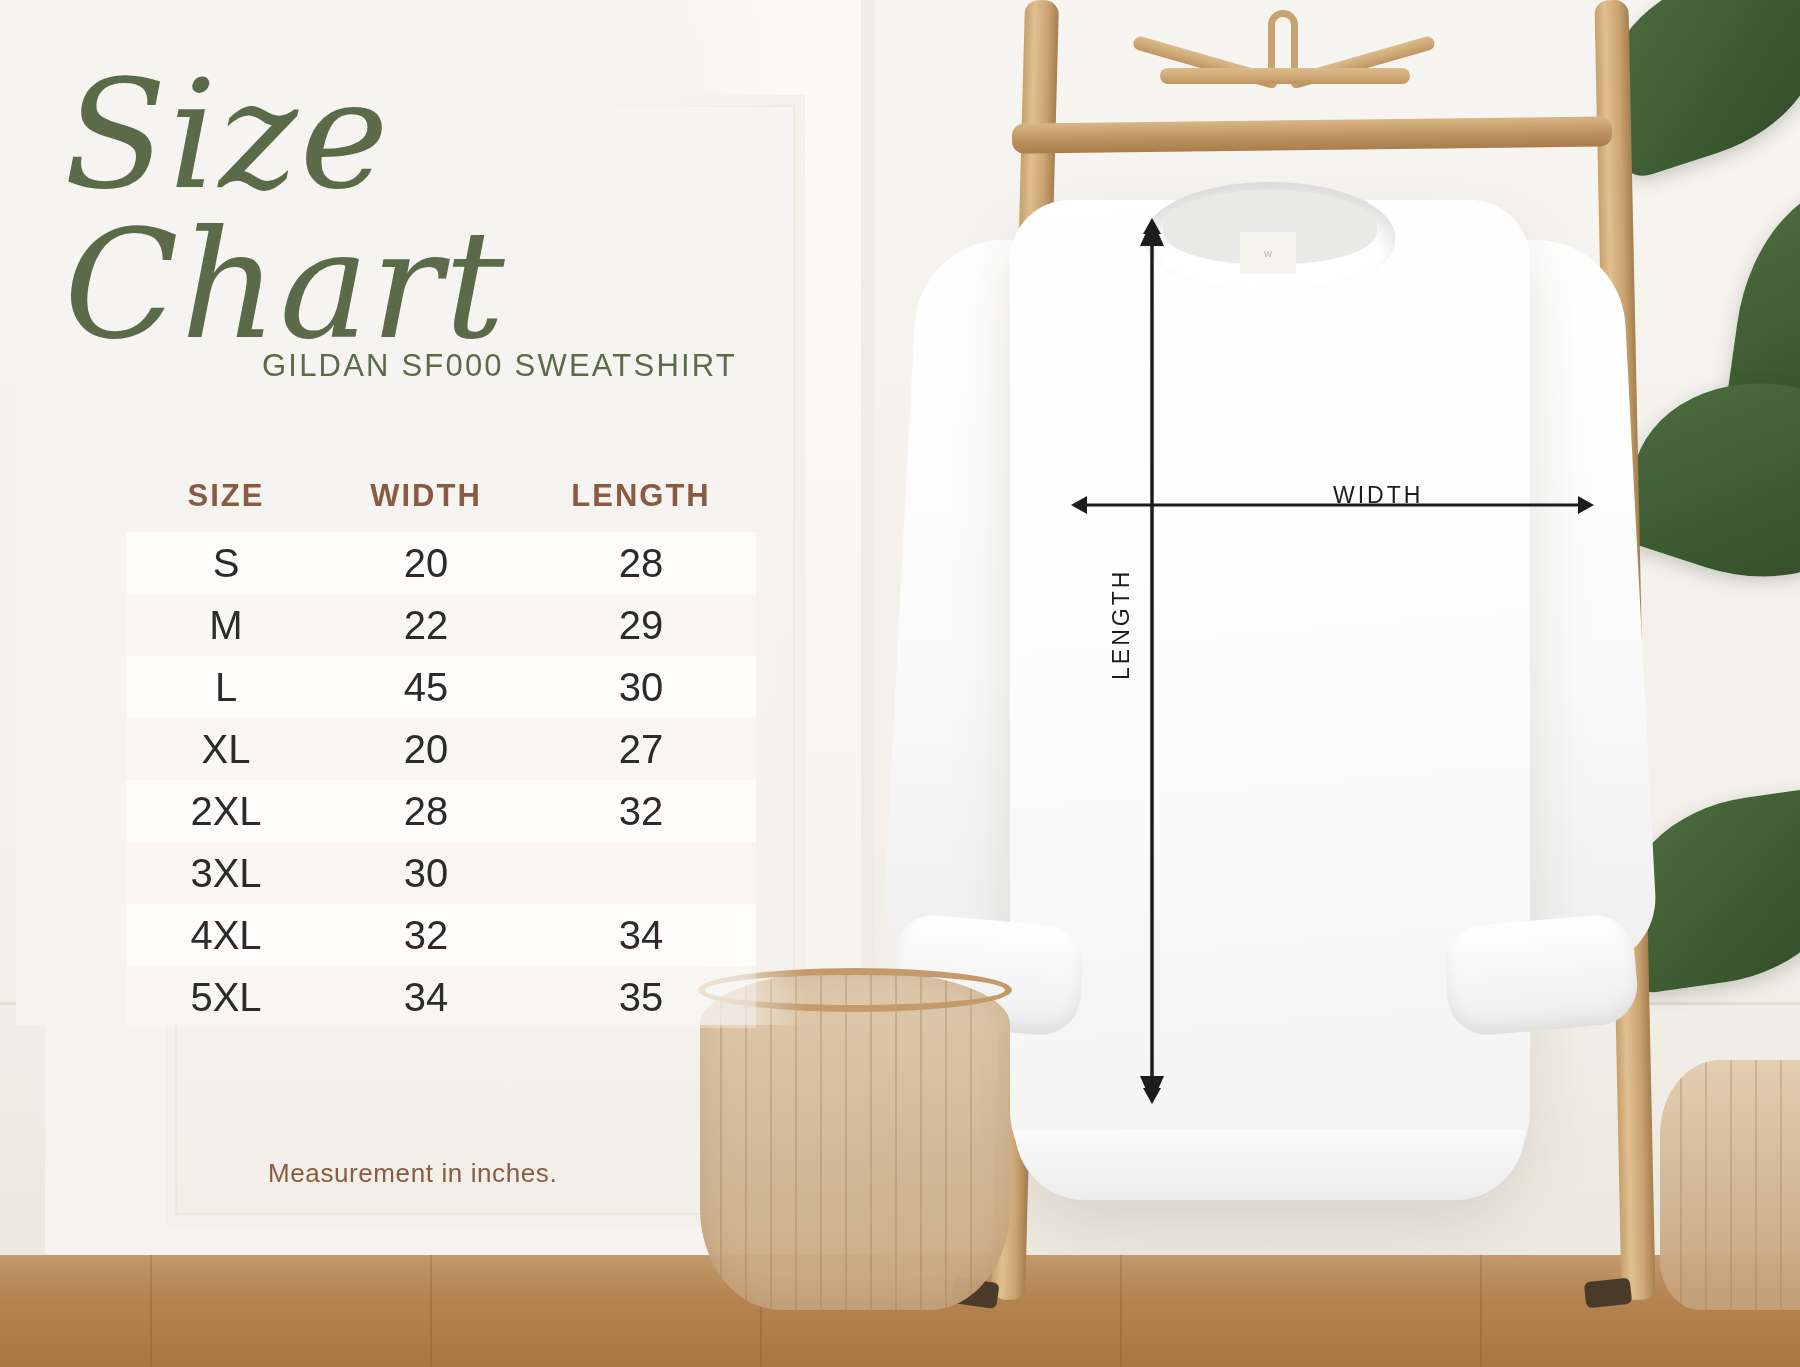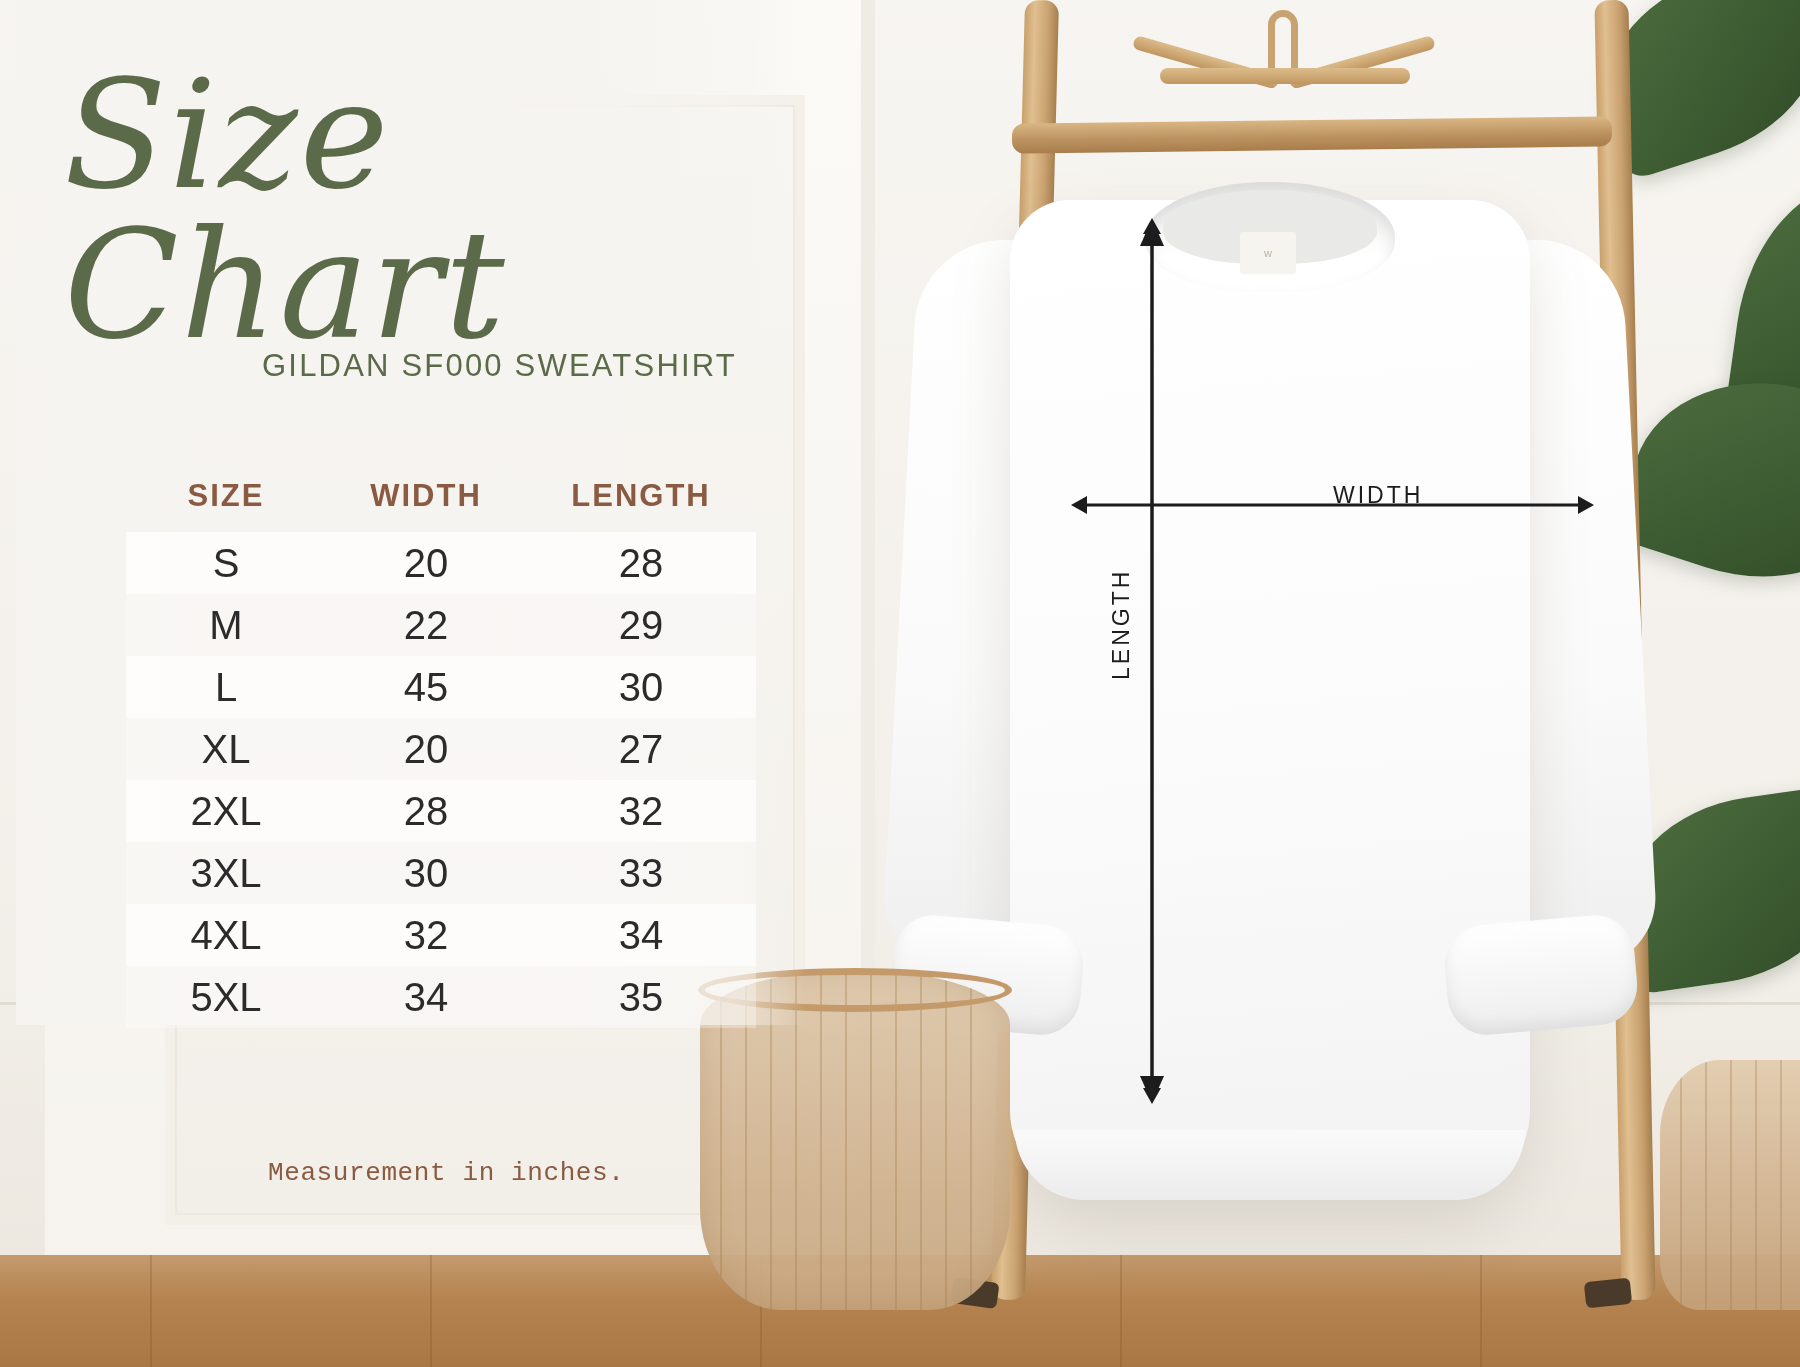--- a/index.html
+++ b/index.html
@@ -213,21 +213,21 @@
   }
   .row.odd { background: rgba(255,255,255,0.75); }
   .row.even { background: rgba(255,255,255,0.30); }
   .row div {
     font-size: 40px; color: #2b2b2b; text-align: center;
     font-family: "Liberation Sans", sans-serif;
   }
   .note {
     position: absolute; left: 252px; top: 1158px;
     font-size: 26px; color: #8a5a42; letter-spacing: 0.6px;
-    font-family: Liberation Mono, monospace;
+    font-family: Liberation Sans, sans-serif;
   }
 
   
   .arrows { position: absolute; left: 0; top: 0; width: 1800px; height: 1367px; pointer-events: none; }
   .lbl-width {
     position: absolute; left: 1333px; top: 482px; font-size: 23px; letter-spacing: 3px; color: #1c1c1c;
     font-family: "Liberation Sans", sans-serif;
   }
   .lbl-length {
     position: absolute; left: 1108px; top: 680px; font-size: 23px; letter-spacing: 3px; color: #1c1c1c;
@@ -362,21 +362,20 @@
         <div class="col-length">27</div>
       </div>
       <div class="row odd">
         <div class="col-size">2XL</div>
         <div class="col-width">28</div>
         <div class="col-length">32</div>
       </div>
       <div class="row even">
         <div class="col-size">3XL</div>
         <div class="col-width">30</div>
-        <div class="col-length">33</div>
       </div>
       <div class="row odd">
         <div class="col-size">4XL</div>
         <div class="col-width">32</div>
         <div class="col-length">34</div>
       </div>
       <div class="row even">
         <div class="col-size">5XL</div>
         <div class="col-width">34</div>
         <div class="col-length">35</div>

